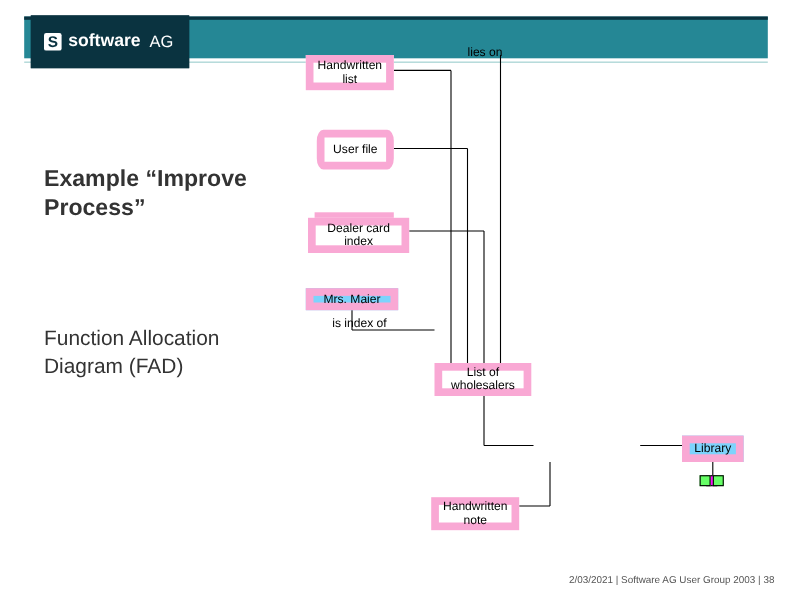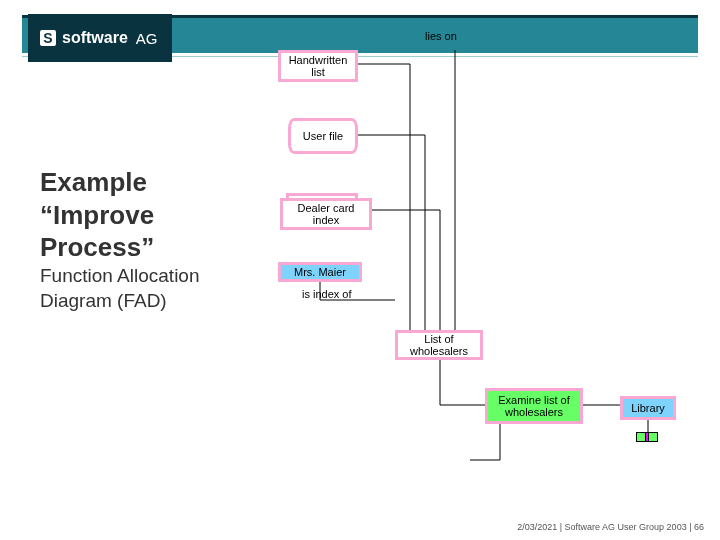--- a/index.html
+++ b/index.html
@@ -2,25 +2,25 @@
 <html><head>
 <meta charset="utf-8">
 <style>
   html,body{margin:0;padding:0;width:720px;height:540px;font-family:Verdana,Arial,sans-serif;background:#fff;color:#000;overflow:hidden}
   .page{position:relative;width:720px;height:540px}
   .topbar{position:absolute;left:22px;top:15px;right:22px;height:38px;border-top:3px solid #0a3340;border-bottom:1px solid #9cc}
   .tealbar{position:absolute;left:22px;top:15px;right:22px;height:38px;background:#0d7a8a;opacity:.9}
   .logo{position:absolute;left:28px;top:14px;width:144px;height:48px;background:#0a3340;color:#fff;display:flex;align-items:center;gap:6px;padding:0 10px;box-sizing:border-box;font-weight:bold;font-size:16px;border:2px solid #0a3340}
   .logo .sq{width:16px;height:16px;background:#fff;color:#0a3340;display:flex;align-items:center;justify-content:center;font-weight:900;font-size:14px;border-radius:2px}
   .logo sup{font-size:15px;font-weight:normal;margin-left:2px}
-  .title{position:absolute;left:40px;top:166px;width:190px;font-family:Verdana,sans-serif;font-weight:700;font-size:26px;color:#333;line-height:1.25}
-  .subtitle{position:absolute;left:40px;top:264px;width:190px;font-family:Verdana,sans-serif;font-size:19px;color:#333;line-height:1.3}
+  .title{position:absolute;left:40px;top:150px;width:190px;font-family:Verdana,sans-serif;font-weight:700;font-size:21px;color:#333;line-height:1.25}
+  .subtitle{position:absolute;left:40px;top:297px;width:190px;font-family:Verdana,sans-serif;font-size:19px;color:#333;line-height:1.3}
   .footer{position:absolute;right:16px;bottom:8px;font-size:9px;color:#555}
   
-  .box{position:absolute;border:3px solid #f9a8d4;background:#fff;font-size:11px;text-align:center;display:flex;align-items:center;justify-content:center;padding:2px 4px;box-sizing:border-box;line-height:1.1;z-index:3}
+  .box{position:absolute;border:7px solid #f9a8d4;background:#fff;font-size:11px;text-align:center;display:flex;align-items:center;justify-content:center;padding:2px 4px;box-sizing:border-box;line-height:1.1;z-index:3}
   .lbl{position:absolute;font-size:11px;z-index:3}
   .yellow{background:#7dd3fc}
   .green{background:#66ff66}
   
   svg.conn{position:absolute;left:0;top:0;width:720px;height:540px;pointer-events:none;z-index:1}
   svg.conn line,svg.conn polyline{stroke:#000;stroke-width:1;fill:none}
   
   .libicon{position:absolute;width:22px;height:18px}
   .libicon .sq{position:absolute;width:8px;height:8px;border:1px solid #000}
 </style>
@@ -62,21 +62,21 @@
     <line x1="440" y1="405" x2="485" y2="405"></line>
 
     <line x1="582" y1="405" x2="620" y2="405"></line>
 
     <line x1="648" y1="418" x2="648" y2="432"></line>
 
     <line x1="500" y1="420" x2="500" y2="460"></line>
     <line x1="500" y1="460" x2="470" y2="460"></line>
   </svg>
 
-  <div class="lbl" style="left:425px;top:30px">lies on</div>
+  <div class="lbl" style="left:425px;top:42px">lies on</div>
 
   <div class="box" style="left:278px;top:50px;width:80px;height:32px">
     <span>Handwritten list</span>
   </div>
 
   <div class="box" style="left:288px;top:118px;width:70px;height:36px;border-radius:6px/10px">
     <span>User file</span>
   </div>
 
   <div class="box" style="left:286px;top:193px;width:72px;height:32px;z-index:2"></div>
@@ -86,30 +86,30 @@
 
   <div class="box yellow" style="left:278px;top:262px;width:84px;height:20px">
     <span>Mrs. Maier</span>
   </div>
   <div class="lbl" style="left:302px;top:288px">is index of</div>
 
   <div class="box" style="left:395px;top:330px;width:88px;height:30px">
     <span>List of wholesalers</span>
   </div>
 
-  <div class="box green" style="left:485px;top:388px;width:98px;height:36px">
-    <span>Examine list of wholesalers</span>
-  </div>
 
   <div class="box yellow" style="left:620px;top:396px;width:56px;height:24px">
     <span>Library</span>
   </div>
   <div class="libicon" style="left:636px;top:432px">
     <div class="sq" style="left:6px;top:0;background:#f0f"></div>
     <div class="sq" style="left:0;top:10;background:#6f6"></div>
     <div class="sq" style="left:12px;top:10;background:#6f6"></div>
   </div>
 
+  <div class="box" style="left:392px;top:452px;width:80px;height:30px">
+    <span>Handwritten note</span>
+  </div>
 
   <div class="footer">
-    <span>2/03/2021</span><span>  |  </span><span>Software AG User Group 2003</span><span>  |  </span><span>66</span>
+    <span>2/03/2021</span><span>  |  </span><span>Software AG User Group 2003</span><span>  |  </span><span>38</span>
   </div>
 </div>
 
 </body></html>

